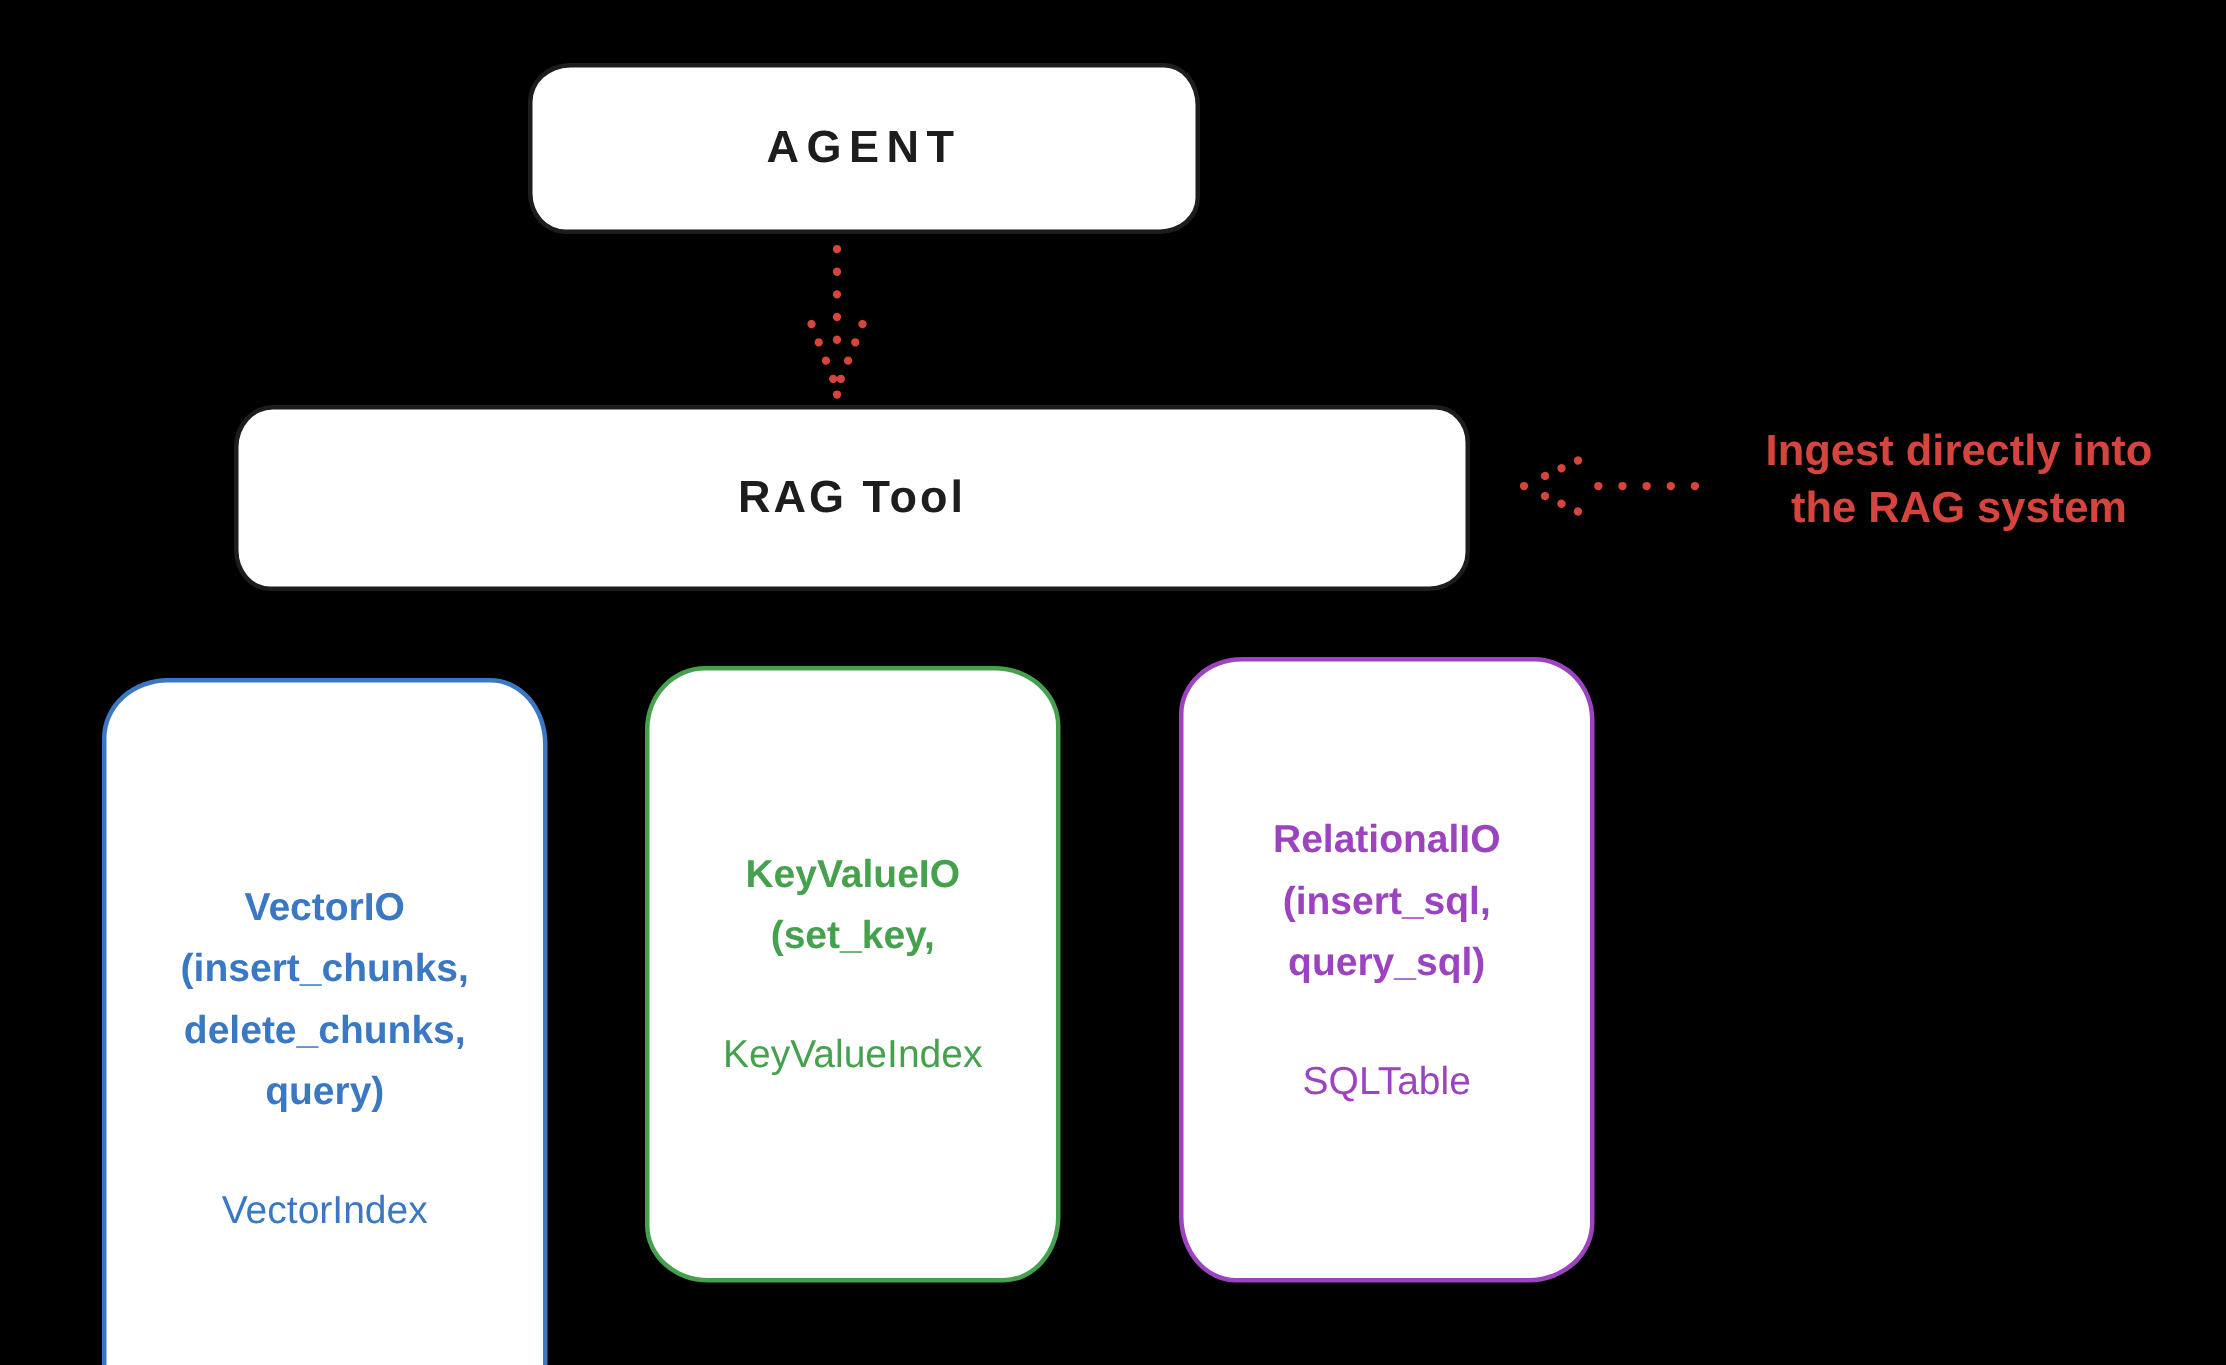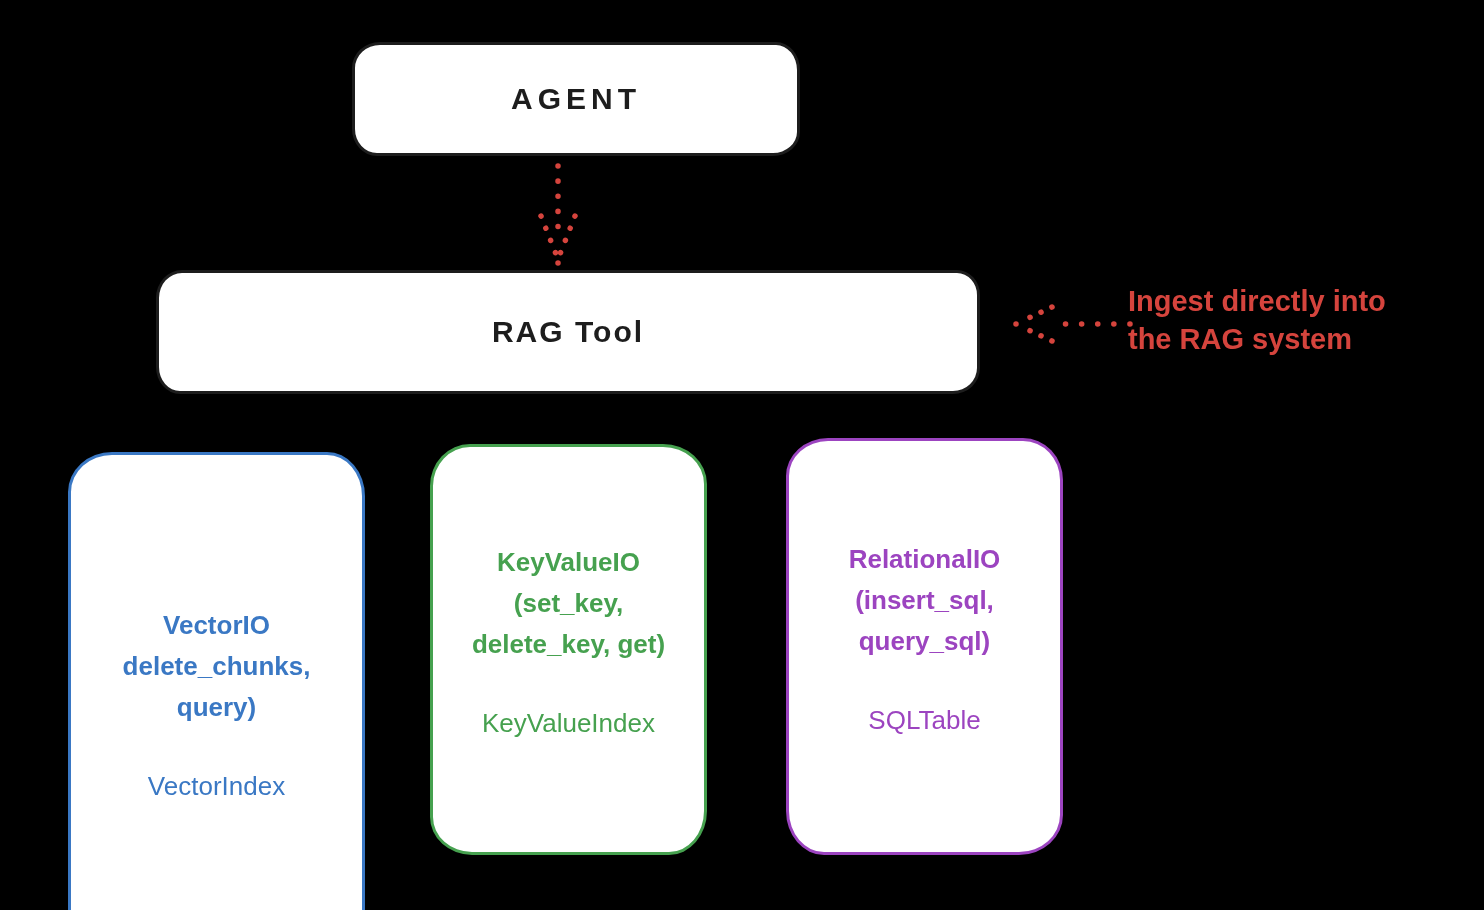--- a/index.html
+++ b/index.html
@@ -84,20 +84,21 @@
   .backend .methods { margin-top: -14px; }
 
   
   .annotation {
     position: absolute;
     left: 1128px; top: 282px; width: 356px;
     color: #d5443d;
     font-size: 29px;
     font-weight: 700;
     line-height: 38px;
+    text-align: center;
   }
   .arrow-svg { position: absolute; }
   .arrow-v { left: 526px; top: 160px; }
   .arrow-h { left: 1008px; top: 298px; }
 </style>
 </head>
 <body>
 
 <div id="canvas">
 
@@ -128,31 +129,31 @@
   </svg>
 
   <div class="annotation">
     <span>Ingest directly into</span><br>
     <span>the RAG system</span>
   </div>
 
   <div class="sketch-box backend box-vector">
     <div class="methods">
       <span class="line">VectorIO</span>
+      <span class="line">(insert_chunks,</span>
       <span class="line">delete_chunks,</span>
       <span class="line">query)</span>
       <span class="index-label">VectorIndex</span>
     </div>
   </div>
 
   <div class="sketch-box backend box-keyvalue">
     <div class="methods">
       <span class="line">KeyValueIO</span>
       <span class="line">(set_key,</span>
-      <span class="line">delete_key, get)</span>
       <span class="index-label">KeyValueIndex</span>
     </div>
   </div>
 
   <div class="sketch-box backend box-relational">
     <div class="methods">
       <span class="line">RelationalIO</span>
       <span class="line">(insert_sql,</span>
       <span class="line">query_sql)</span>
       <span class="index-label">SQLTable</span>

